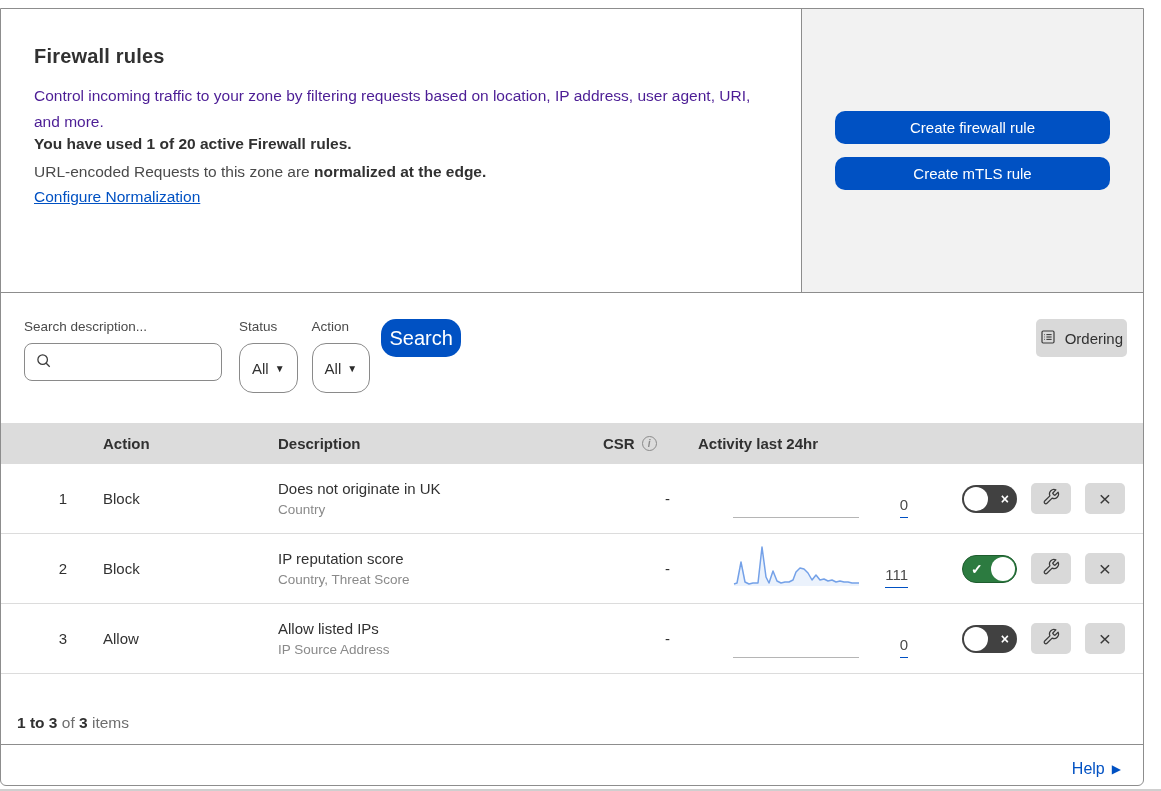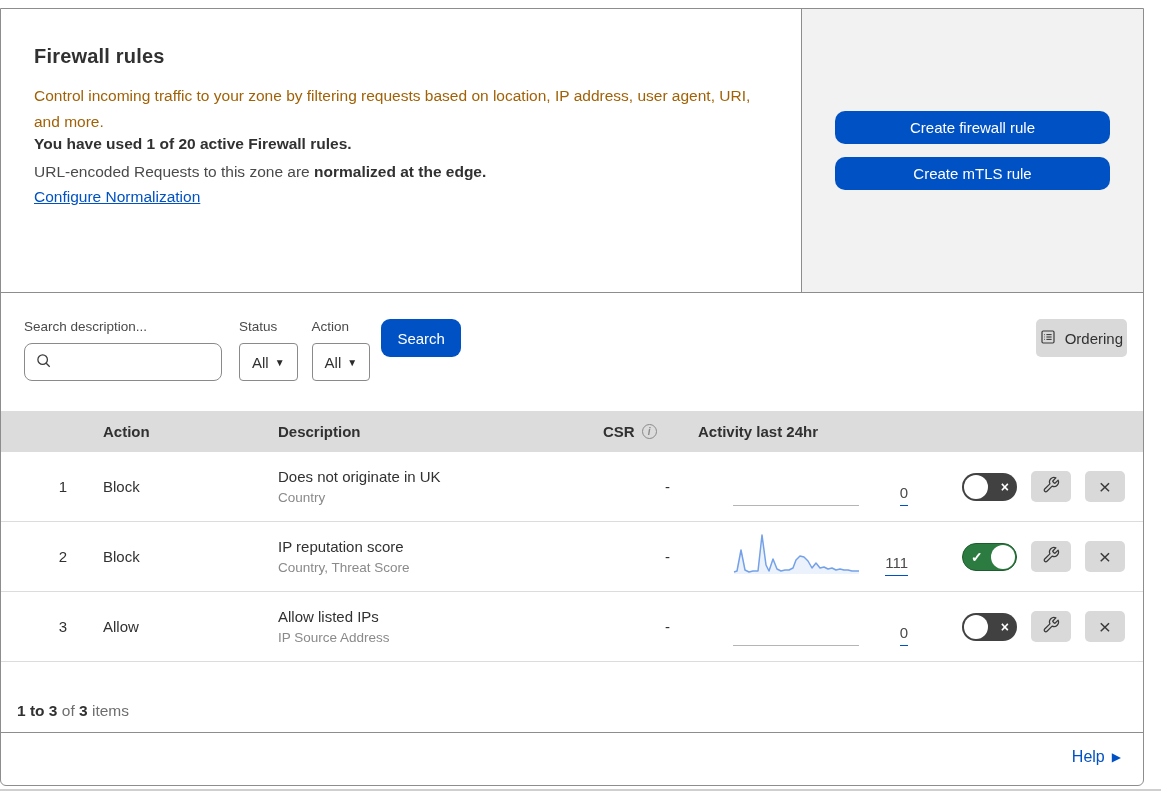--- a/index.html
+++ b/index.html
@@ -7,52 +7,52 @@
   .card {
     position:absolute; left:0; top:8px; width:1144px; height:778px;
     border:1px solid #8d8d8d; border-radius:0 0 6px 6px; background:#fff; overflow:hidden;
   }
   .bottom-edge { position:absolute; left:0; bottom:0; width:100%; height:2px; background:#cfcfcf; }
 
   
   .top { display:flex; height:284px; border-bottom:1px solid #8d8d8d; }
   .top-left { flex:0 0 801px; background:#fff; border-right:1px solid #8d8d8d; padding:36px 40px 0 33px; }
   .page-title { font-size:20px; font-weight:700; color:#313131; letter-spacing:0.2px; }
-  .desc { margin-top:15px; font-size:15.5px; color:#a16207; line-height:1.68; max-width:735px; }
+  .desc { margin-top:15px; font-size:15.5px; color:#4c1d95; line-height:1.68; max-width:735px; }
   .usage { font-size:15.5px; font-weight:700; color:#313131; }
   .norm { margin-top:10px; font-size:15.5px; color:#4a4a4a; }
   .norm b { color:#313131; }
   .norm-link { display:inline-block; margin-top:7px; font-size:15.5px; color:#0051c3; text-decoration:underline; cursor:pointer; }
   .top-right { flex:1; background:#f2f2f2; display:flex; flex-direction:column; justify-content:center; align-items:center; gap:13px; padding:0 33px; }
   .btn-primary {
     width:100%; height:33px; background:#0051c3; color:#fff; border:none; border-radius:10px;
     font-size:15px; font-family:inherit; cursor:pointer; line-height:33px; text-align:center;
   }
 
   
   .filter-bar { display:flex; padding:26px 16px 30px 23px; }
   .fgroup { display:flex; flex-direction:column; }
   .flabel { font-size:13.5px; color:#4a4a4a; margin-bottom:9px; }
   .search-box {
     width:198px; height:38px; border:1px solid #8a8a8a; border-radius:8px; background:#fff;
     display:flex; align-items:center; padding:0 10px; gap:6px;
   }
   .search-box input { border:none; outline:none; flex:1; font-size:14px; font-family:inherit; background:transparent; }
   .select-box {
-    height:38px; border:1px solid #8a8a8a; border-radius:4px; background:#fff; cursor:pointer;
+    height:50px; border:1px solid #8a8a8a; border-radius:14px; background:#fff; cursor:pointer;
     display:flex; align-items:center; justify-content:center; gap:6px; padding:0 12px;
     font-size:15px; color:#313131;
   }
   .caret { font-size:10px; color:#2b2b2b; }
   .g-search { margin-right:17px; }
   .g-status { margin-right:14px; }
   .g-action { margin-right:11px; }
   .btn-search {
-    height:38px; width:80px; background:#0051c3; color:#fff; border:none; border-radius:9px;
-    font-size:15px; font-family:inherit; cursor:pointer;
+    height:38px; width:80px; background:#0051c3; color:#fff; border:none; border-radius:15px;
+    font-size:20px; font-family:inherit; cursor:pointer;
   }
   .btn-ordering {
     margin-left:auto; height:38px; padding:0 4px; background:#d9d9d9; color:#313131;
     border:none; border-radius:5px; font-size:15px; font-family:inherit; cursor:pointer;
     display:flex; align-items:center; gap:9px;
   }
 
   
   .grid { display:grid; grid-template-columns:92px 175px 325px 95px 245px 1fr; align-items:center; }
   .thead { background:#dcdcdc; height:41px; font-size:15px; font-weight:700; color:#313131; }

